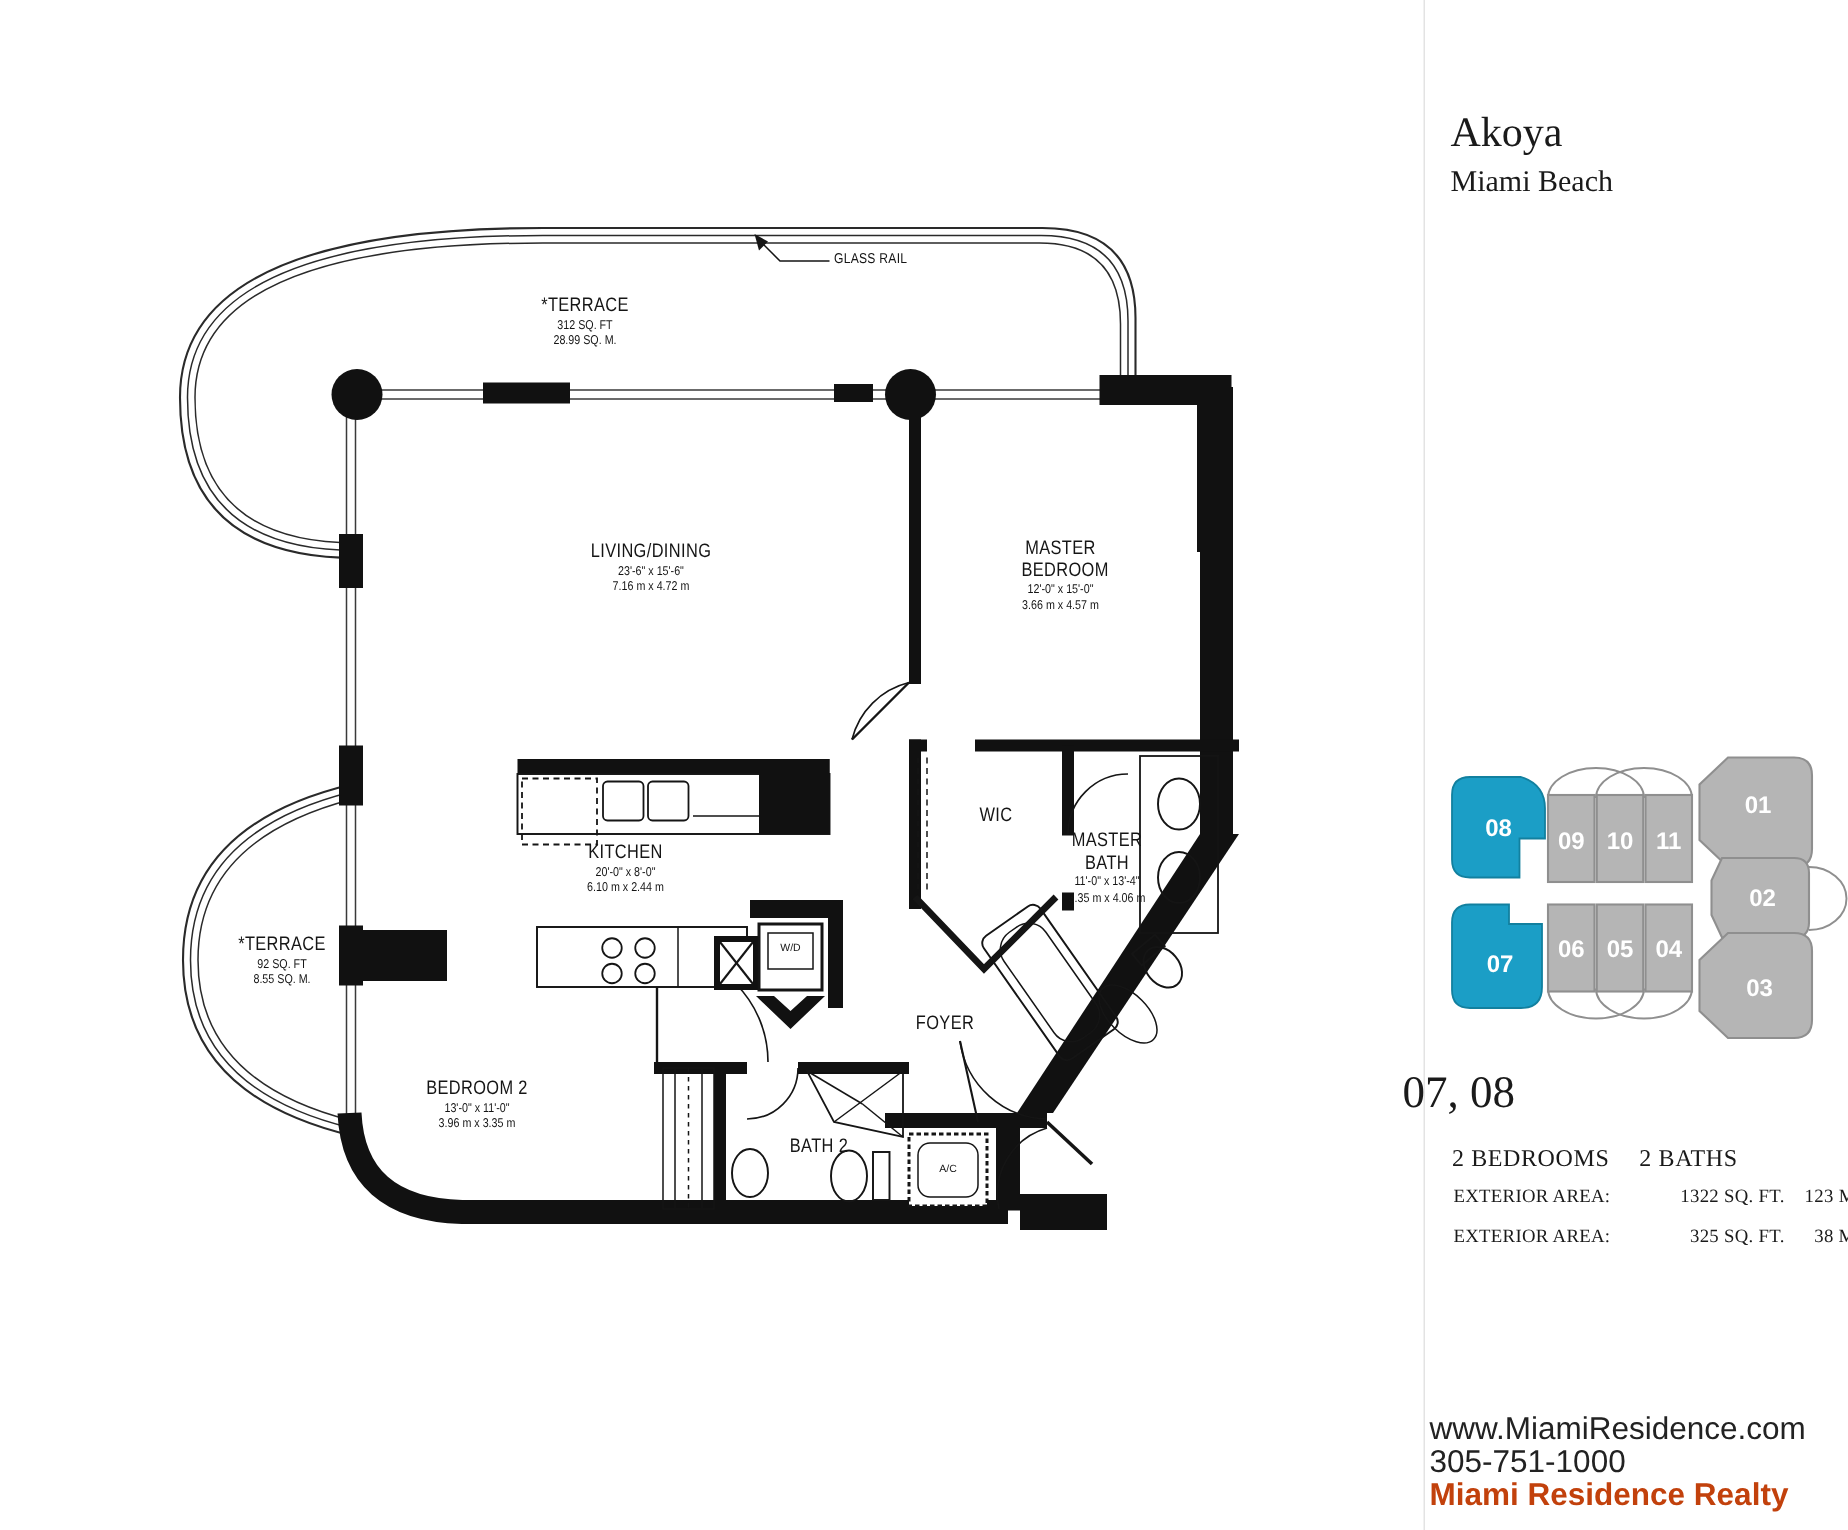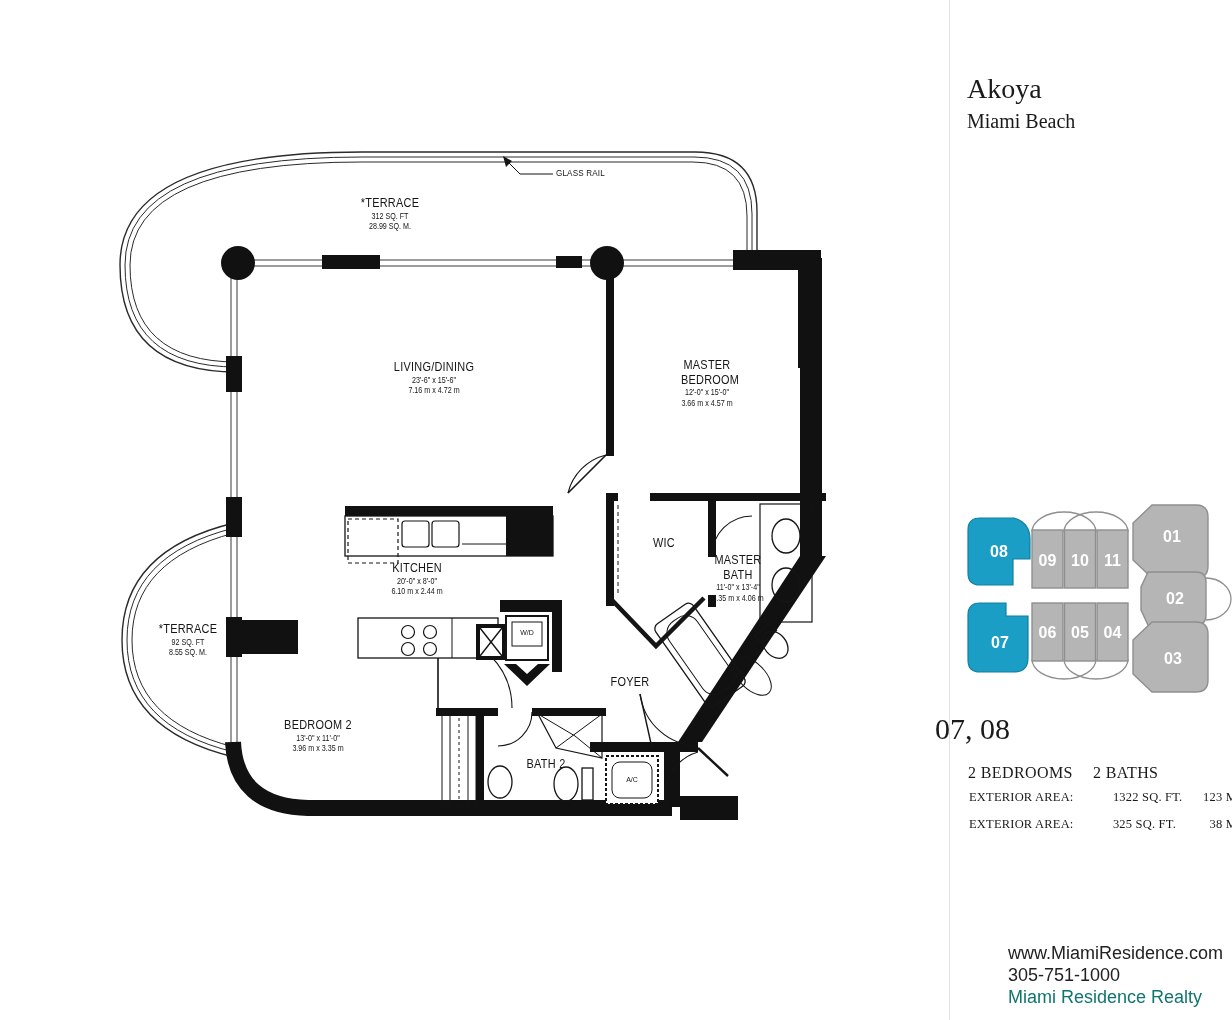--- a/index.html
+++ b/index.html
@@ -20,25 +20,25 @@
   
   .brand{position:absolute;left:967px;top:42px;z-index:3;}
   .brand-title{font-size:28px;line-height:1.1;margin-top:32px;}
   .brand-sub{font-size:20px;margin-top:5px;}
   .units-label{position:absolute;left:935px;top:712px;font-size:30px;z-index:3;}
   .config{position:absolute;left:968px;top:764px;font-size:16px;letter-spacing:.4px;z-index:3;}
   .config span{margin-right:20px;}
   .area-rows{position:absolute;left:969px;top:789px;z-index:3;font-size:12.5px;}
   .area-row{display:flex;width:272px;line-height:16px;margin-bottom:11px;letter-spacing:.2px;}
   .area-row .al{width:146px;}
-  .area-row .asqft{width:78px;}
+  .area-row .asqft{width:78px;text-align:right;}
   .area-row .asqm{width:52px;text-align:right;white-space:nowrap;}
-  .contact{position:absolute;left:1008px;top:942px;z-index:3;
-           font-family:"Liberation Sans",sans-serif;font-size:18px;line-height:22px;color:#222;}
-  .contact .co{font-weight:normal;color:#0f766e;}
+  .contact{position:absolute;left:953px;top:942px;z-index:3;
+           font-family:"Liberation Sans",sans-serif;font-size:21px;line-height:22px;color:#222;}
+  .contact .co{font-weight:bold;color:#c2410c;}
 </style>
 </head>
 <body>
 
 <div class="page">
 
   <svg width="1232" height="1020" viewBox="0 0 1232 1020">
 
     <line x1="949.5" y1="0" x2="949.5" y2="1020" stroke="#e3e3e3" stroke-width="1"></line>
 

